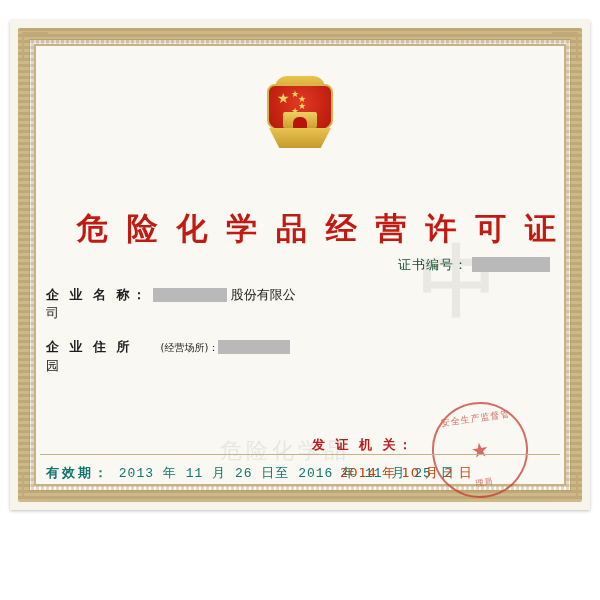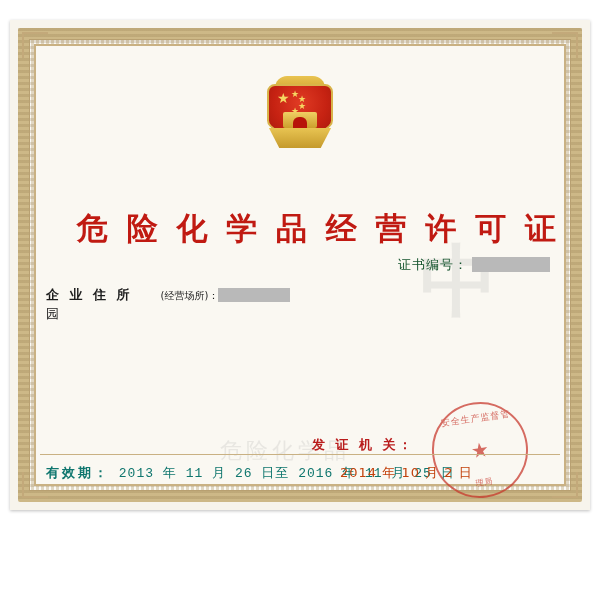--- a/index.html
+++ b/index.html
@@ -393,20 +393,25 @@
       <div class="title-sub">危 险 化 学 品 经 营 许 可 证</div>
 
       <div class="cert-no">
         <span>证书编号：</span><span class="masked"></span>
       </div>
 
       <div class="cols">
 
         <div class="col-left">
 
+          <div class="field">
+            <span class="label">企 业 名 称：</span>
+            <span class="mask m1"></span>
+            <span class="value">股份有限公司</span>
+          </div>
 
           <div class="field">
             <span class="row-inline">
               <span class="label">企 业 住 所</span><span class="sub-note">(经营场所)：</span><span class="mask m2"></span>
             </span>
             <span class="value">园</span>
           </div>
 
         </div>
 

